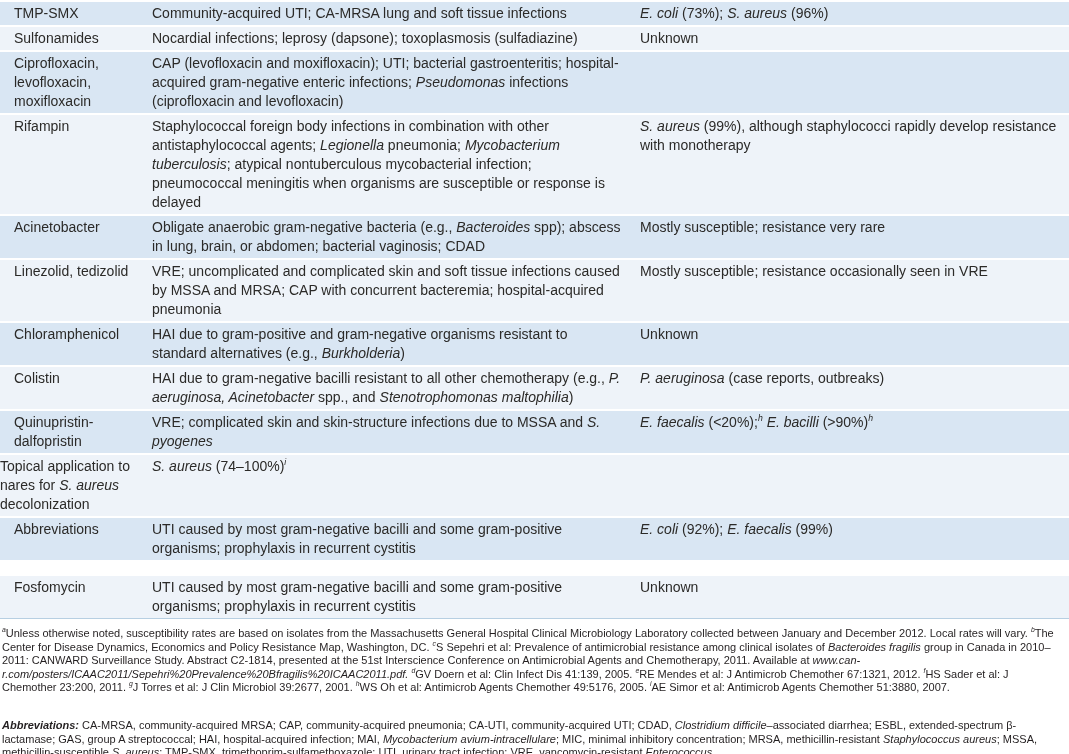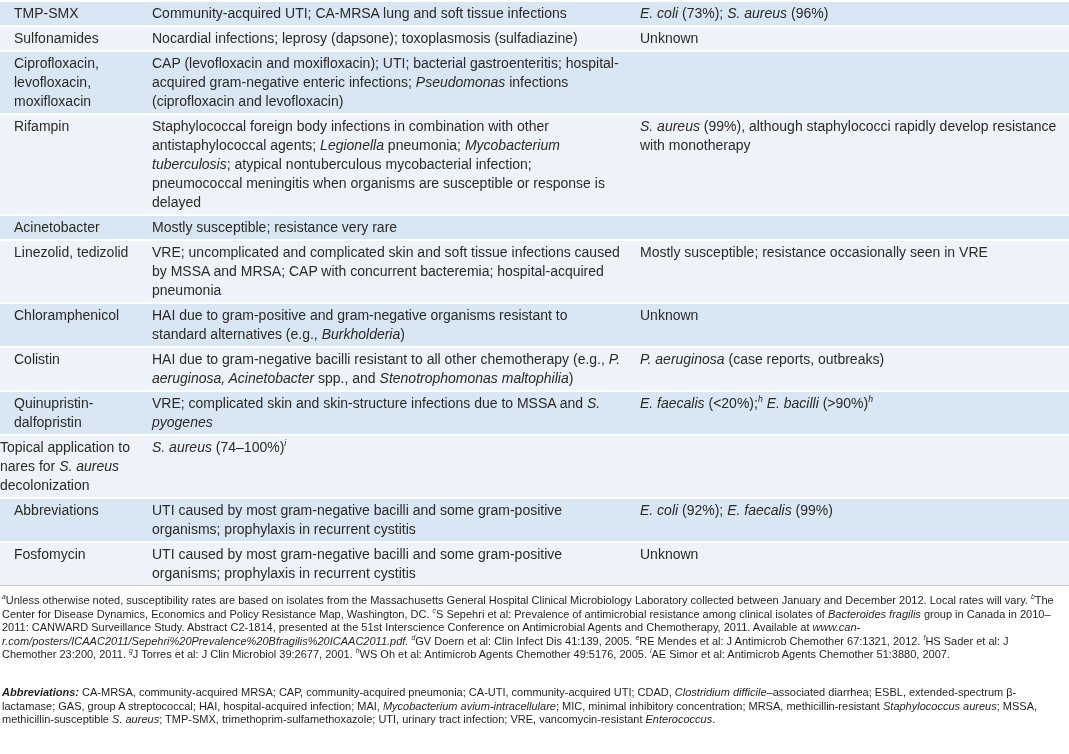--- a/index.html
+++ b/index.html
@@ -18,21 +18,21 @@
   }
   .page { width: 1069px; height: 754px; padding-top: 2px; }
 
   
   .table { width: 100%; border-bottom: 1px solid var(--table_border); }
   .row {
     display: grid;
     grid-template-columns: 152px 488px 1fr;
     border-bottom: 2px solid #ffffff;
   }
-  .row:last-child { border-bottom: none; }
+  .row:last-child { border-bottom: none; margin-top: 14px; }
   .row.blue  { background: var(--row_blue); }
   .row.light { background: var(--row_light); }
   .cell {
     font-size: 14px;
     line-height: 19px;
     padding-top: 2px;
     padding-bottom: 2px;
   }
   .cell.drug { padding-left: 14px; padding-right: 6px; }
   .cell.use  { padding-right: 16px; }
@@ -75,20 +75,21 @@
     </div>
 
     <div class="row light">
       <div class="cell drug">Rifampin</div>
       <div class="cell use">Staphylococcal foreign body infections in combination with other antistaphylococcal agents; <i>Legionella</i> pneumonia; <i>Mycobacterium tuberculosis</i>; atypical nontuberculous mycobacterial infection; pneumococcal meningitis when organisms are susceptible or response is delayed</div>
       <div class="cell susc"><i>S. aureus</i> (99%), although staphylococci rapidly develop resistance with monotherapy</div>
     </div>
 
     <div class="row blue">
       <div class="cell drug">Acinetobacter</div>
+      <div class="cell use">Obligate anaerobic gram-negative bacteria (e.g., <i>Bacteroides</i> spp); abscess in lung, brain, or abdomen; bacterial vaginosis; CDAD</div>
       <div class="cell susc">Mostly susceptible; resistance very rare</div>
     </div>
 
     <div class="row light">
       <div class="cell drug">Linezolid, tedizolid</div>
       <div class="cell use">VRE; uncomplicated and complicated skin and soft tissue infections caused by MSSA and MRSA; CAP with concurrent bacteremia; hospital-acquired pneumonia</div>
       <div class="cell susc">Mostly susceptible; resistance occasionally seen in VRE</div>
     </div>
 
     <div class="row blue">

